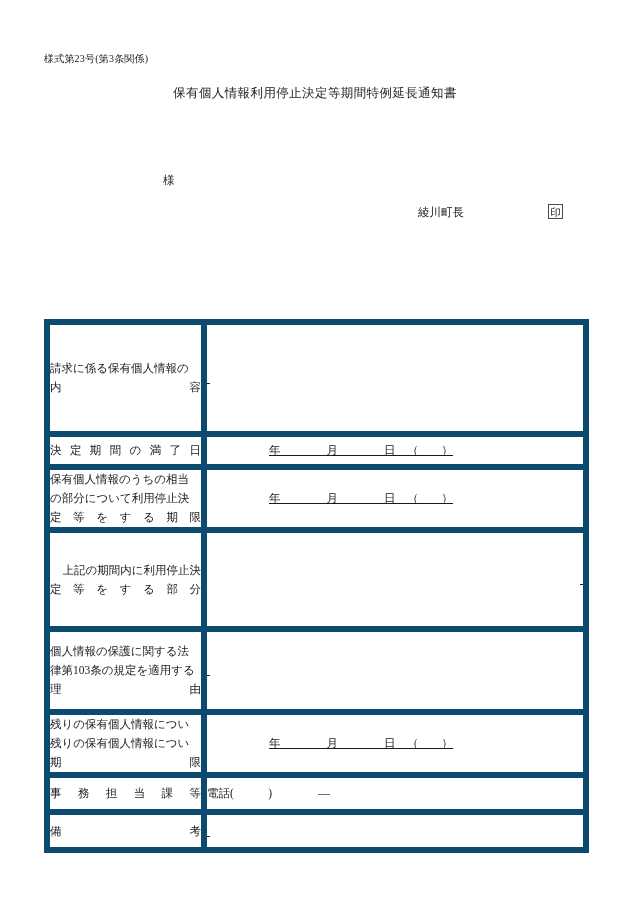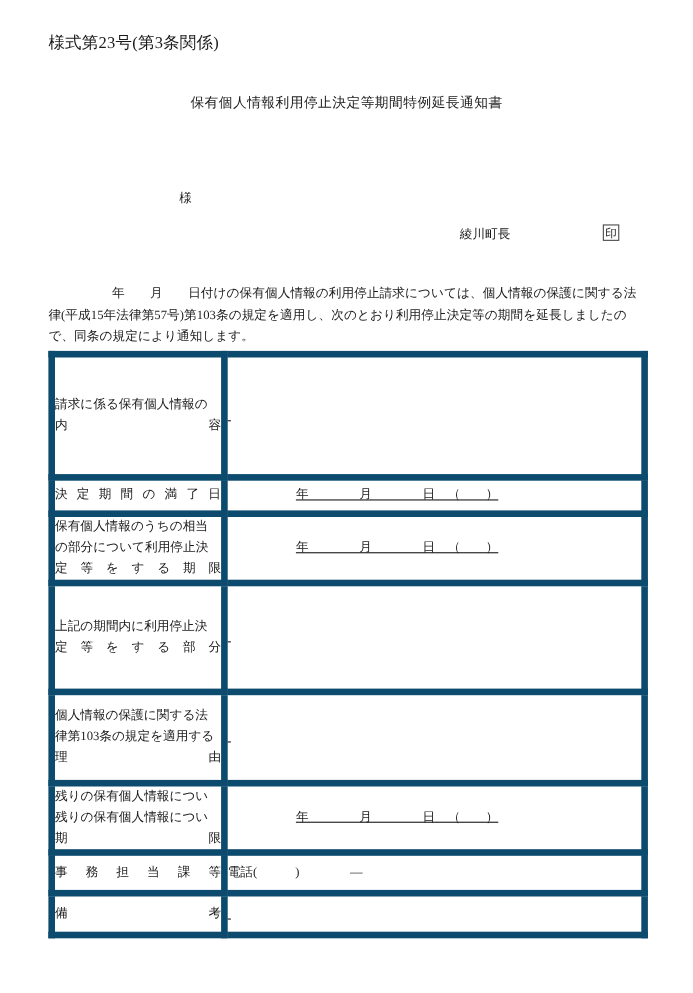--- a/index.html
+++ b/index.html
@@ -20,22 +20,22 @@
     inset: 0;
     width: 630px;
     height: 903px;
     overflow: hidden;
   }
 
   
   .form-no {
     position: absolute;
     left: 44px;
-    top: 30px;
-    font-size: 15px;
+    top: 52px;
+    font-size: 10px;
     letter-spacing: 0.2px;
     white-space: nowrap;
   }
   .doc-title {
     position: absolute;
     left: 0;
     top: 85px;
     width: 630px;
     text-align: center;
     font-size: 12.5px;
@@ -156,23 +156,20 @@
   <div class="form-no">様式第23号(第3条関係)</div>
 
   <div class="doc-title">保有個人情報利用停止決定等期間特例延長通知書</div>
 
 
   <div class="addressee">様</div>
 
   <div class="issuer">綾川町長</div>
   <div class="seal-box">印</div>
 
-  <div class="body-para">
-    <p>　　　　　年　　月　　日付けの保有個人情報の利用停止請求については、個人情報の保護に関する法律(平成15年法律第57号)第103条の規定を適用し、次のとおり利用停止決定等の期間を延長しましたので、同条の規定により通知します。</p>
-  </div>
 
   <table class="form-table">
     <colgroup>
       <col class="col-label">
       <col class="col-value">
     </colgroup>
     <tbody id="table-body">
         <tr style="height: 112px;">
           <td class="label-cell">
             <div class="ln">請求に係る保有個人情報の</div>
@@ -191,21 +188,21 @@
         <tr style="height: 51px;">
           <td class="label-cell">
             <div class="ln">保有個人情報のうちの相当</div>
             <div class="ln">の部分について利用停止決</div>
             <div class="ln spread"><span>定</span><span>等</span><span>を</span><span>す</span><span>る</span><span>期</span><span>限</span></div>
           </td>
           <td class="value-cell">
             <div class="date-line">年　　　　月　　　　日　（　　）</div>
           </td>
         </tr>
-        <tr style="height: 99px;">
+        <tr style="height: 99px; text-align: right;">
           <td class="label-cell">
             <div class="ln">上記の期間内に利用停止決</div>
             <div class="ln spread"><span>定</span><span>等</span><span>を</span><span>す</span><span>る</span><span>部</span><span>分</span></div>
           </td>
           <td class="value-cell">&nbsp;</td>
         </tr>
         <tr style="height: 83px;">
           <td class="label-cell">
             <div class="ln">個人情報の保護に関する法</div>
             <div class="ln">律第103条の規定を適用する</div>

